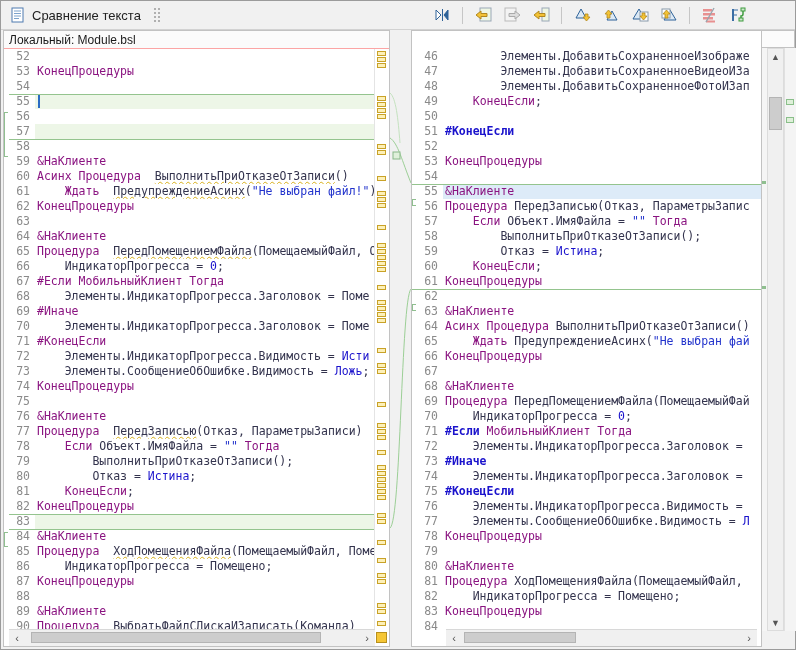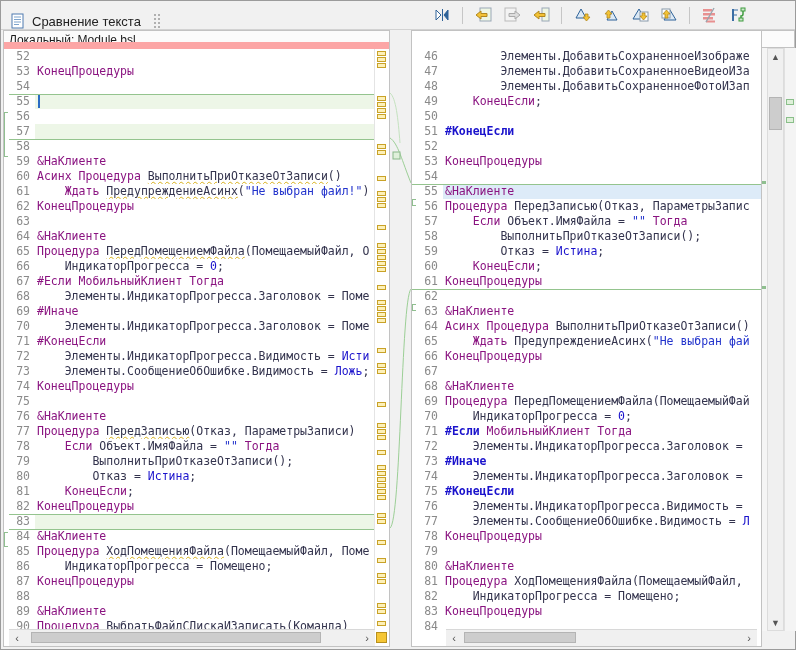--- a/index.html
+++ b/index.html
@@ -1,46 +1,46 @@
 <!DOCTYPE html>
 <html><head>
 <meta charset="utf-8">
 <style>
   html,body{margin:0;padding:0;}
   body{width:796px;height:650px;overflow:hidden;font-family:"Liberation Sans",sans-serif;background:#e8e8e8;position:relative;}
   #win{position:absolute;inset:0;border:1px solid #9b9b9b;background:#f1f1f1;box-sizing:border-box;}
   
   #toolbar{position:absolute;top:0;left:0;right:0;height:28px;background:#f1f1f1;border-bottom:1px solid #d2d2d2;display:flex;align-items:center;}
-  #tab{display:flex;align-items:flex-end;gap:7px;padding:0 10px 0 9px;height:100%;}
+  #tab{display:flex;align-items:center;gap:7px;padding:0 10px 0 9px;height:100%;}
   #tab .lbl{font-size:13px;color:#222;}
   .grip{display:grid;grid-template-columns:3px 3px;grid-auto-rows:3px;gap:1px;margin-left:6px;}
   .grip i{width:2px;height:2px;border-radius:50%;background:#9a9a9a;}
   #tbright{margin-left:auto;display:flex;align-items:center;gap:5px;padding-right:44px;}
   .tbtn{width:22px;height:22px;display:flex;align-items:center;justify-content:center;border:1px solid transparent;border-radius:2px;}
   .tsep{width:1px;height:17px;background:#c6c6c6;margin:0 3px;}
   
   .pane{position:absolute;top:29px;bottom:2px;background:#fff;border:1px solid #c2c2c2;box-sizing:border-box;}
   #paneL{left:2px;width:387px;}
   #paneR{left:410px;width:351px;}
-  .phead{position:absolute;top:0;left:0;right:0;height:18px;background:#fbfbfb;border-bottom:7px solid #fca5a5;font-size:12px;color:#1a1a1a;line-height:18px;padding-left:5px;white-space:nowrap;overflow:hidden;box-sizing:border-box;}
+  .phead{position:absolute;top:0;left:0;right:0;height:18px;background:#fbfbfb;border-bottom:1px solid #fca5a5;font-size:12px;color:#1a1a1a;line-height:18px;padding-left:5px;white-space:nowrap;overflow:hidden;box-sizing:border-box;}
   #rheadext{position:absolute;top:29px;left:761px;width:33px;height:18px;background:#fbfbfb;border:1px solid #c2c2c2;border-left:none;box-sizing:border-box;}
   .pbody{position:absolute;top:18px;left:0;right:0;bottom:16px;overflow:hidden;background:#fff;}
   
   .lines{position:absolute;top:0;bottom:0;font-family:"DejaVu Sans Mono",monospace;font-size:11.5px;line-height:15px;white-space:pre;}
   .row{display:grid;grid-template-columns:26px 1fr;height:15px;}
   .num{color:#8a8a8a;text-align:right;padding-right:5px;}
   .code{overflow:hidden;position:relative;padding-left:2px;color:#33334d;}
   .code.ins{background:#edf6e7;}
   .code.sel{background:#ddebf8;}
   .kw{color:#8a1380;font-weight:normal;}
   .pp{color:#1a12cc;font-weight:bold;}
   .str{color:#2233cc;}
   .lit{color:#1a12cc;font-weight:normal;}
   .num2{color:#1a12cc;}
-  .wavy{text-decoration:underline;text-decoration-style:wavy;text-decoration-color:#d8b019;text-decoration-thickness:1px;}
+  .wavy{text-decoration:underline;text-decoration-style:wavy;text-decoration-color:#d8b019;text-decoration-thickness:1px;margin-left:7px;}
   .hblock{position:absolute;left:0;right:0;height:1px;background:#94c48e;}
   .bracket{position:absolute;left:0;width:4px;border:1px solid #8fbf8f;border-right:none;box-sizing:border-box;}
   .cursor{position:absolute;width:2px;height:13px;background:#2a6cc4;}
   
   .markcol{position:absolute;top:18px;bottom:16px;right:0;width:14px;background:#fff;border-left:1px solid #e4e4e4;}
   .chmark{position:absolute;left:2px;width:9px;}
   .chmark i{display:block;height:3px;margin-bottom:1px;background:#fdf0b8;border:1px solid #c9a227;}
   .bstrip{position:absolute;top:18px;bottom:16px;left:0;width:5px;background:#fff;}
   
   #gutter{position:absolute;top:29px;left:389px;width:21px;bottom:2px;background:#f1f1f1;}

